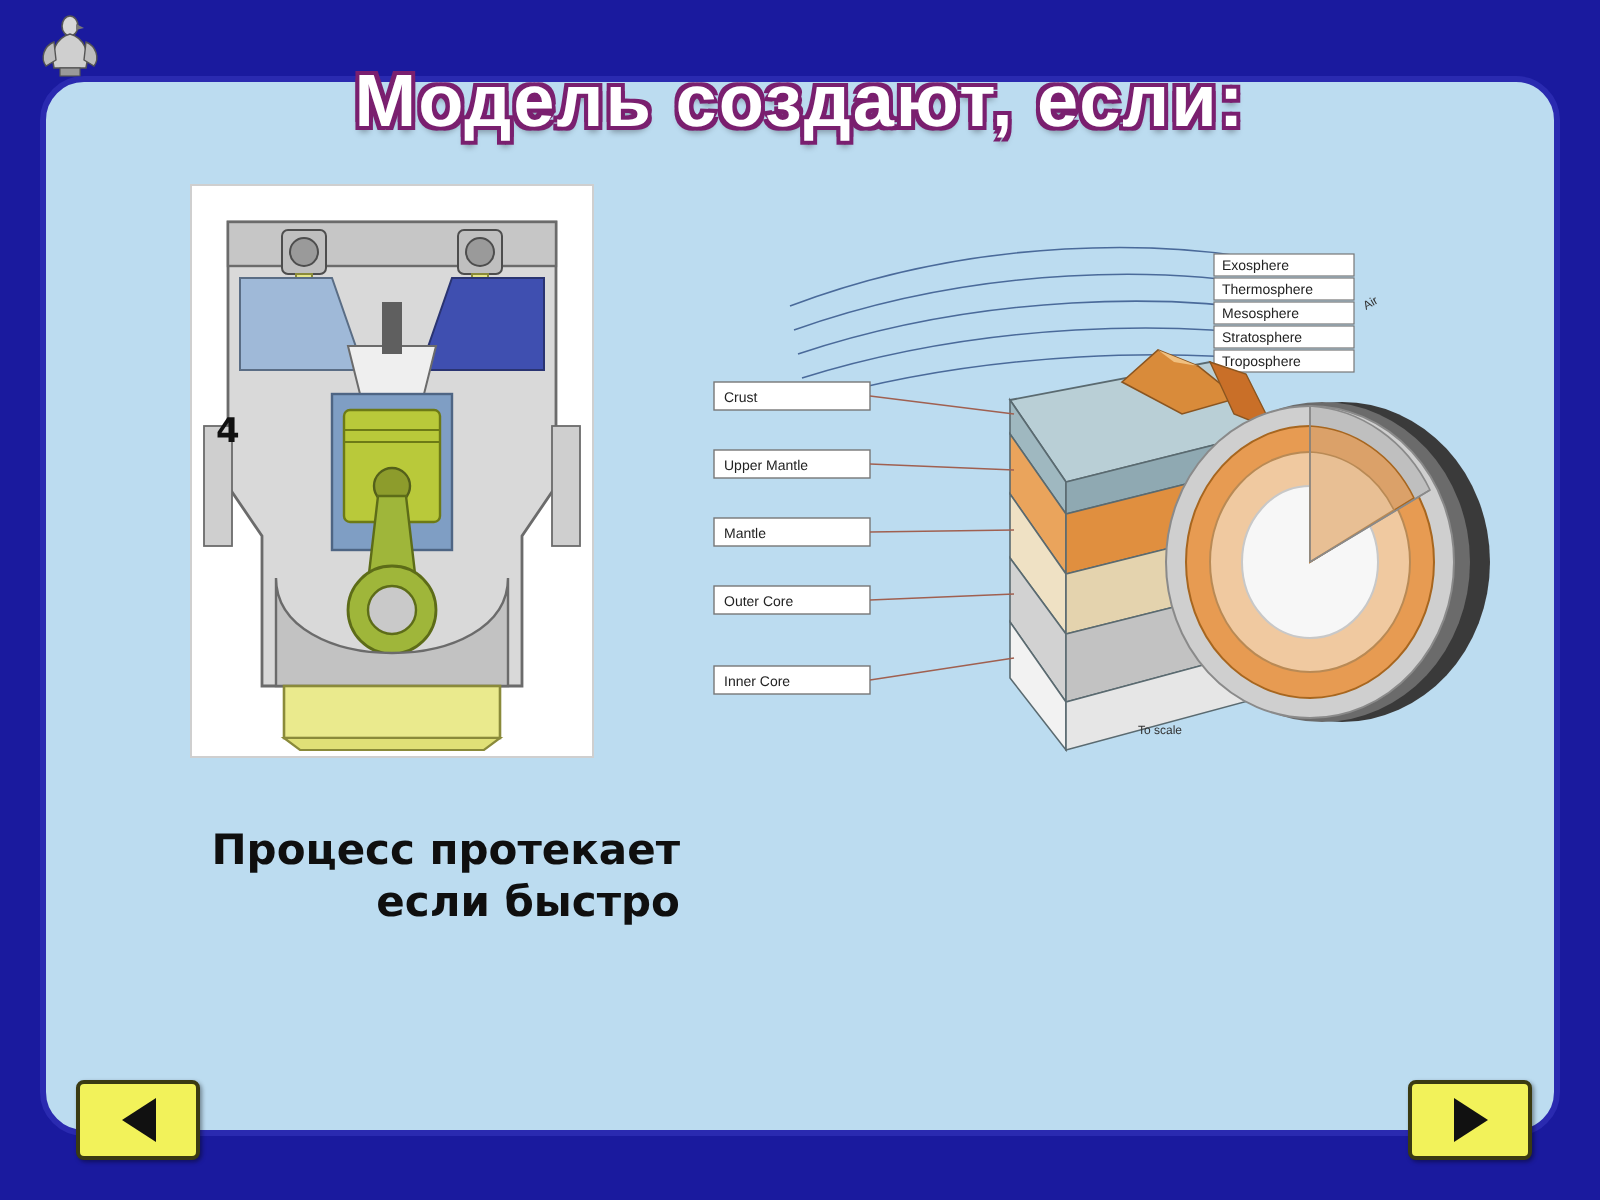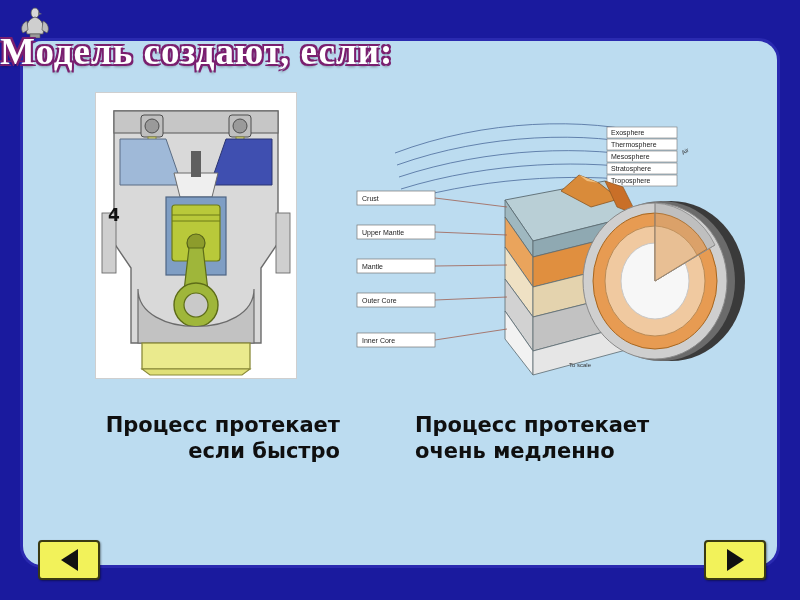--- a/index.html
+++ b/index.html
@@ -26,22 +26,22 @@
     background: #bcdcf0;
     border: 3px solid #2a2ab0;
     border-radius: 22px;
     box-sizing: border-box;
   }
   #slide-title {
     position: absolute;
     left: 0;
     top: 30px;
     width: 100%;
-    text-align: left;
-    font-family: Liberation Serif, serif;
+    text-align: center;
+    font-family: Liberation Sans, sans-serif;
     font-weight: bold;
     font-size: 37px;
     letter-spacing: 1px;
     color: #ffffff;
     text-shadow:
       -2px -2px 0 #7a1f6f, 2px -2px 0 #7a1f6f,
       -2px 2px 0 #7a1f6f, 2px 2px 0 #7a1f6f,
       0 3px 3px rgba(0,0,0,0.35);
   }
   
@@ -281,21 +281,20 @@
         <path d="M300 186 L300 131 A50 55 0 0 1 342 160 Z" fill="#e8bf94" stroke="#b98a55" stroke-width="0.8"></path>
         <line x1="300" y1="186" x2="300" y2="108" stroke="#8a8a8a" stroke-width="0.8"></line>
         <line x1="300" y1="186" x2="360" y2="150" stroke="#8a8a8a" stroke-width="0.8"></line>
       </g>
 
       <text class="lbl-sm" x="214" y="272" fill="#8a8a8a">To scale</text>
     </svg>
   </div>
 
   <div class="caption" id="caption-left">Процесс протекает если быстро</div>
-  <div class="caption" id="caption-right">Процесс протекает очень медленно</div>
 
   <div class="nav-btn" id="btn-prev">
     <span class="tri"></span>
   </div>
   <div class="nav-btn" id="btn-next">
     <span class="tri"></span>
   </div>
 
 </div>
 

